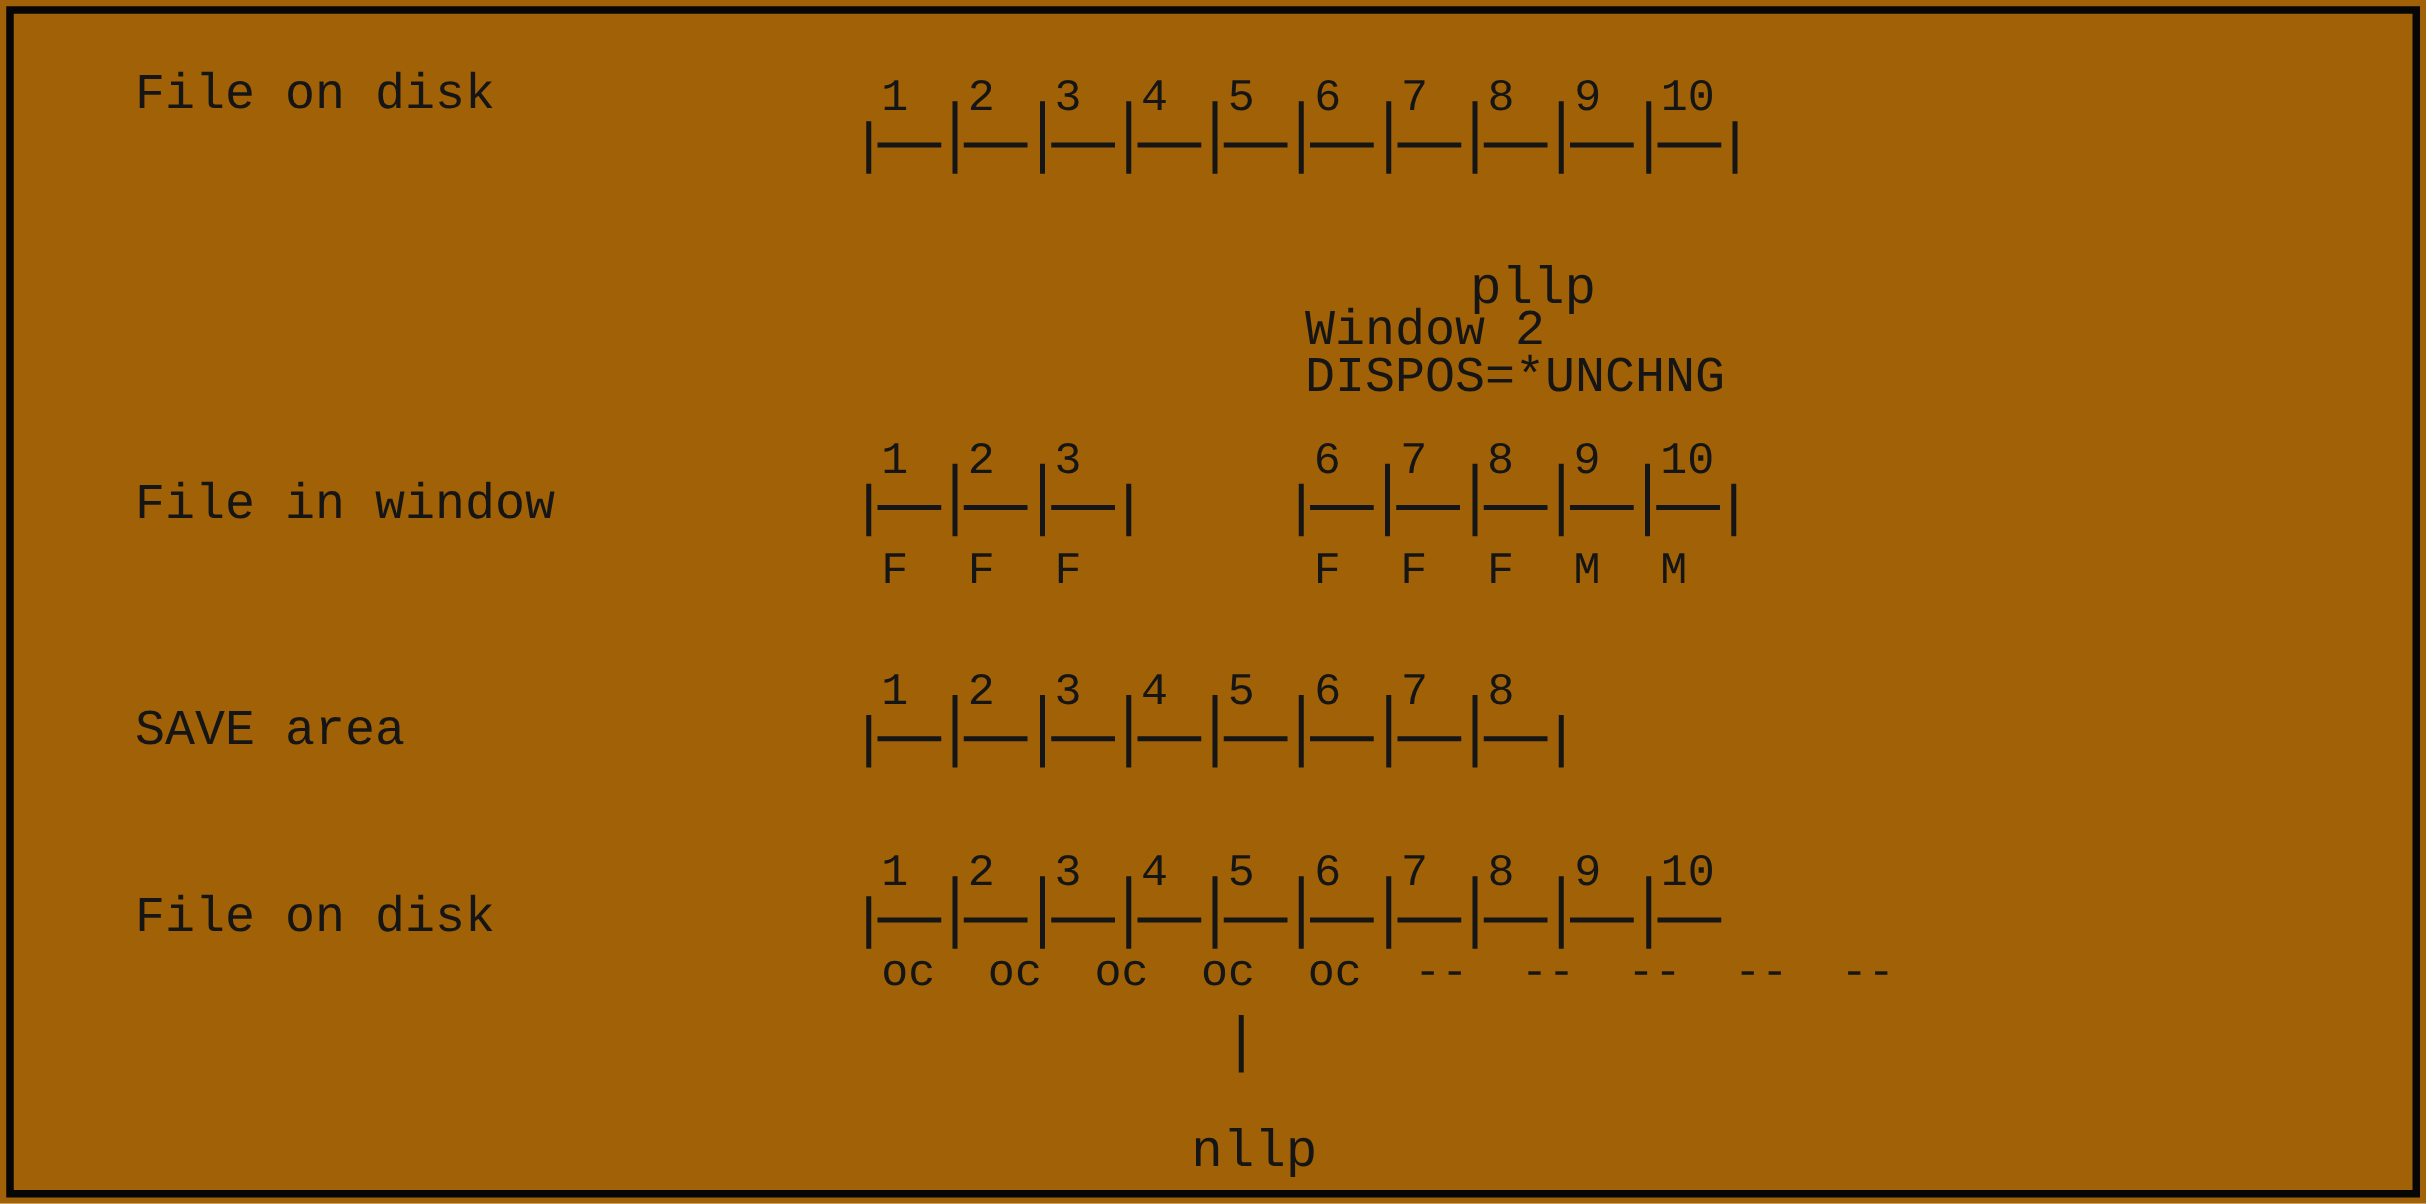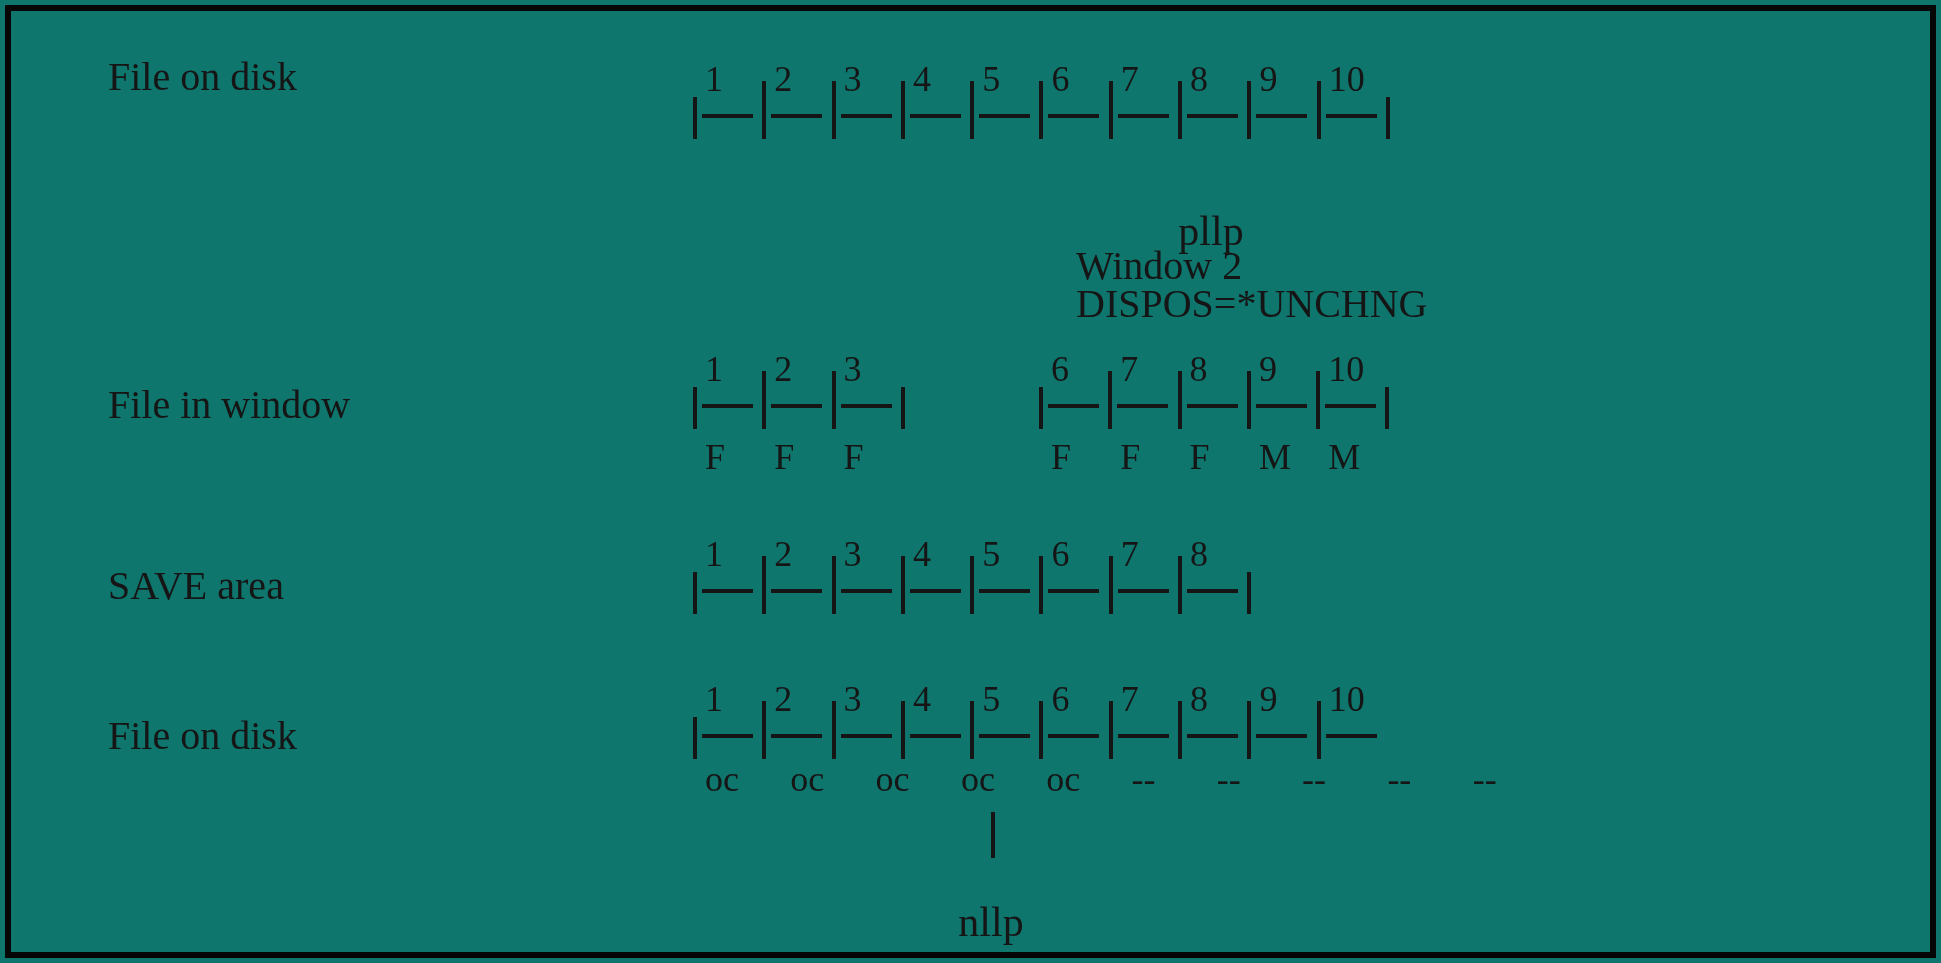--- a/index.html
+++ b/index.html
@@ -4,23 +4,23 @@
 <style>
   html, body {
     margin: 0;
     padding: 0;
     background: #ffffff;
   }
   #canvas {
     position: relative;
     width: 1941px;
     height: 963px;
-    background: #0f766e;
+    background: #a16207;
     overflow: hidden;
-    font-family: Liberation Serif, serif;
+    font-family: Liberation Mono, monospace;
     color: #151515;
   }
   #frame {
     position: absolute;
     left: 5px; top: 5px; right: 5px; bottom: 5px;
     border: 6px solid #060606;
   }
   .row-label {
     position: absolute;
     left: 108px;
@@ -109,21 +109,21 @@
 <body>
 
 <div id="canvas">
   <div id="frame"></div>
 
   <div class="row-label" style="top:57px">File on disk</div>
   <div class="row-label" style="top:566px">SAVE area</div>
   <div class="row-label" style="top:385px">File in window</div>
   <div class="row-label" style="top:716px">File on disk</div>
 
-  <div class="win-header" style="left:1076px; top:247px">
+  <div class="win-header" style="left:1044px; top:247px">
     <div>Window 2</div>
     <div>DISPOS=*UNCHNG</div>
   </div>
 
   <div class="ruler" style="left: 693px; top: 61px;">
       <div class="ruler-numbers">
         <span class="num">1</span>
         <span class="num">2</span>
         <span class="num">3</span>
         <span class="num">4</span>

